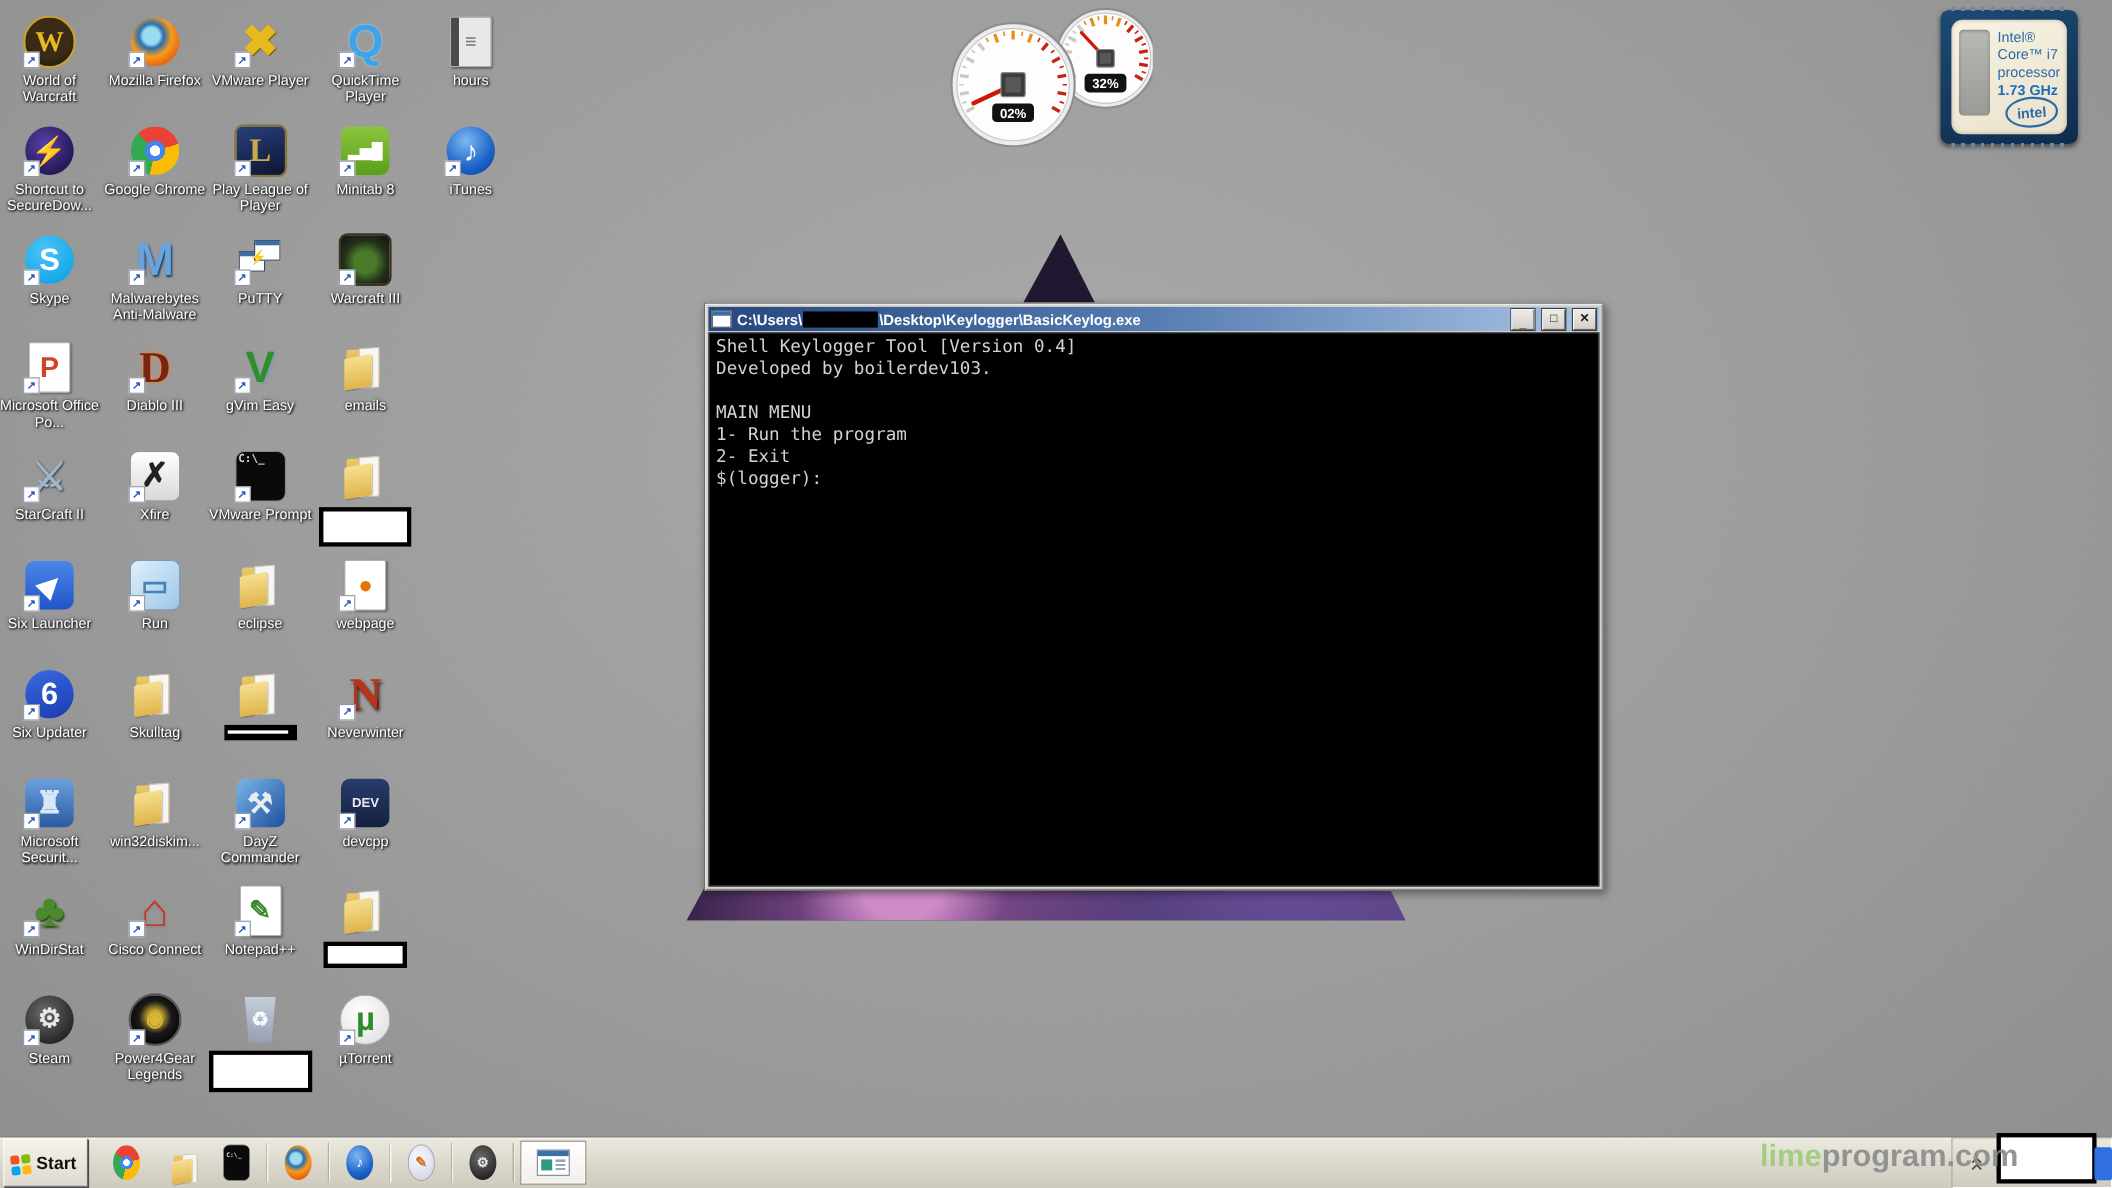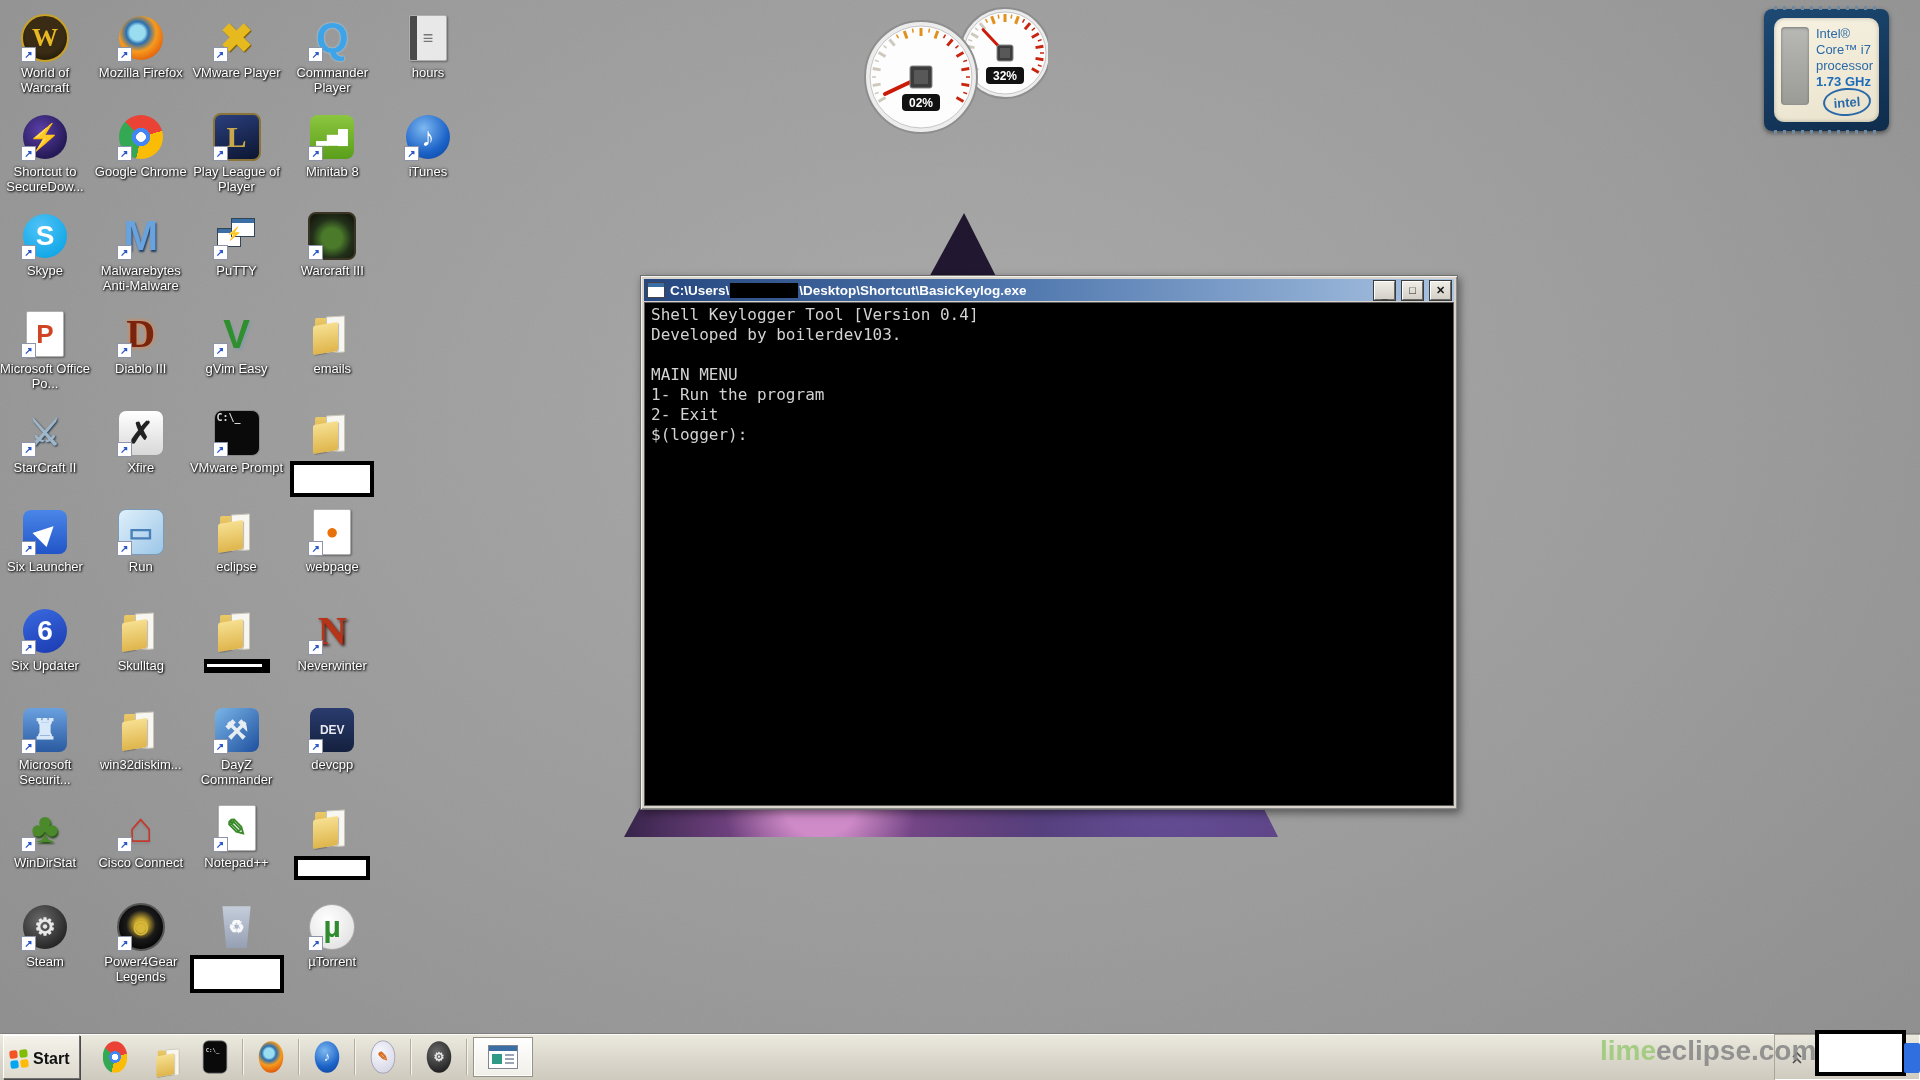--- a/index.html
+++ b/index.html
@@ -170,21 +170,21 @@
         </div>
         <span class="dlabel">VMware Player</span>
       </div>
       <div class="dcell" style="left: 284.75px; top: 14px;">
         <div class="dicon">
           <div class="s-none">
             <span class="glyph" style="font-size: 42px; color: rgb(63, 163, 232); text-shadow: rgb(184, 224, 248) 0px 0px 2px;">Q</span>
           </div>
           <span class="sc-arrow">↗</span>
         </div>
-        <span class="dlabel">Commander Player</span>
+        <span class="dlabel">QuickTime Player</span>
       </div>
       <div class="dcell" style="left: 380.5px; top: 14px;">
         <div class="dicon">
           <div class="s-doc" style="display: flex; align-items: center; justify-content: center; background: linear-gradient(90deg, rgb(74, 74, 74) 0px, rgb(74, 74, 74) 20%, rgb(232, 232, 232) 20%, rgb(232, 232, 232) 100%);">
             <span class="glyph" style="font-size: 18px; color: rgb(119, 119, 119);">≡</span>
           </div>
         </div>
         <span class="dlabel">hours</span>
       </div>
       <div class="dcell" style="left: -2.5px; top: 112.8px;">
@@ -600,21 +600,21 @@
         <div>processor</div>
         <div class="intel-ghz">1.73 GHz</div>
       </div>
       <div class="intel-logo">intel</div>
     </div>
   </div>
 
   <div class="window">
     <div class="titlebar">
       <span class="win-ico"></span>
-      <span class="title-text"><span>C:\Users\</span><span class="title-censor"></span><span>\Desktop\Shortcut\BasicKeylog.exe</span></span>
+      <span class="title-text"><span>C:\Users\</span><span class="title-censor"></span><span>\Desktop\Keylogger\BasicKeylog.exe</span></span>
       <span class="tb-btn min">
           <span>_</span>
         </span>
       <span class="tb-btn">
           <span>□</span>
         </span>
       <span class="tb-btn">
           <span>✕</span>
         </span>
     </div>
@@ -622,21 +622,21 @@
 Developed by boilerdev103.
 
 MAIN MENU
 1- Run the program
 2- Exit
 $(logger):</div>
   </div>
 
   <div class="clock-censor"></div>
   <div class="blue-sliver"></div>
-  <div class="watermark"><span id="wm-green" style="color: rgb(159, 203, 124);">lime</span><span id="wm-gray" style="color: rgb(140, 140, 140);">eclipse.com</span></div>
+  <div class="watermark"><span id="wm-green" style="color: rgb(159, 203, 124);">lime</span><span id="wm-gray" style="color: rgb(140, 140, 140);">program.com</span></div>
 
   <div class="taskbar">
     <div class="start-btn">
       <span class="start-flag" id="start-flag">
           <i style="background: rgb(243, 83, 37);"></i>
           <i style="background: rgb(129, 188, 6);"></i>
           <i style="background: rgb(5, 166, 240);"></i>
           <i style="background: rgb(255, 186, 8);"></i>
         </span>
       <span class="start-label">Start</span>

